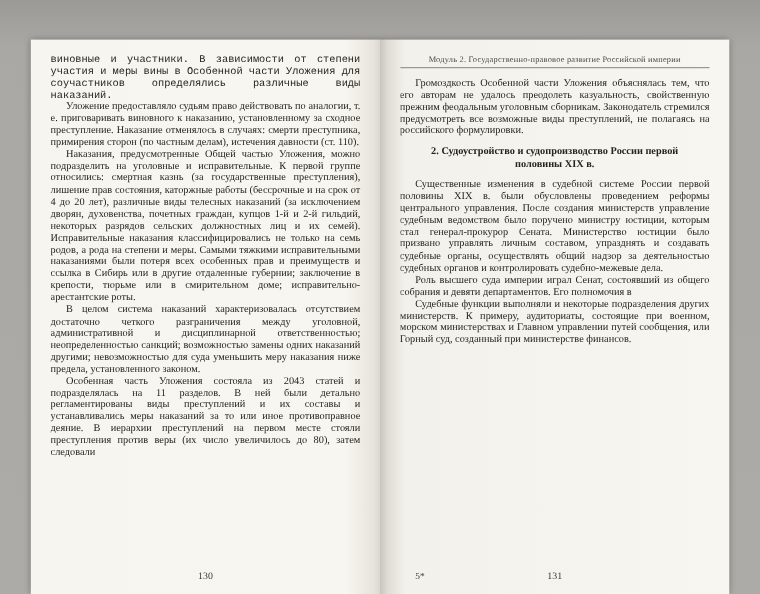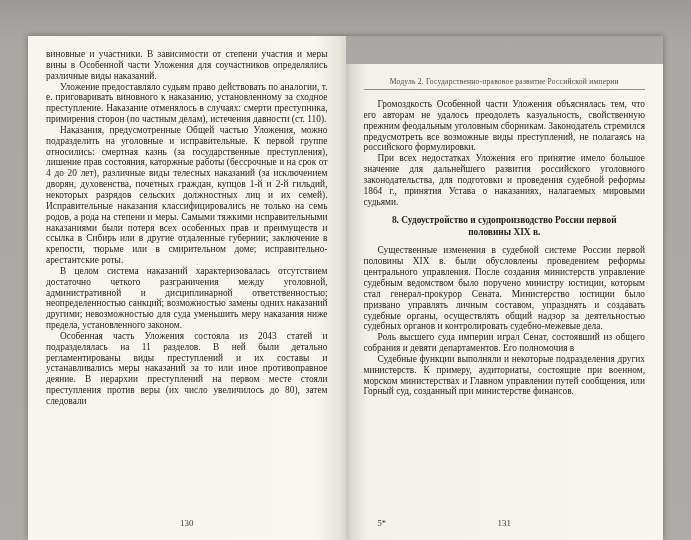--- a/index.html
+++ b/index.html
@@ -30,21 +30,20 @@
     width: 50%;
     box-sizing: border-box;
     padding: 13px 18px 0 18px;
     color: #25241f;
   }
   .page.left {
     background: linear-gradient(to right, #f6f5f0 0%, #f7f6f1 90%, #e6e4dc 98%, #d8d6cd 100%);
   }
   .page.right {
     background: linear-gradient(to right, #c9c7bf 0%, #dedcd4 2%, #f2f1ec 7%, #f7f6f1 100%);
-    margin-top: 28px;
   }
   .running-head {
     font-size: 7.6px;
     letter-spacing: 0.2px;
     color: #4a4944;
     text-align: center;
     padding: 0 6px 3px 6px;
     border-bottom: 1px solid #8f8e88;
     margin-bottom: 9px;
     white-space: nowrap;
@@ -56,20 +55,21 @@
     text-align: justify;
     height: 432px;
     overflow: hidden;
   }
   .body-text p {
     margin: 0;
     text-indent: 14px;
   }
   .body-text p.cont {
     text-indent: 0;
+    font-family: Liberation Mono, monospace;
   }
   .section-heading {
     font-weight: bold;
     text-align: center;
     text-indent: 0 !important;
     margin: 8px 22px 7px 22px !important;
     line-height: 11.5px;
   }
   .folio-row {
     position: absolute;
@@ -113,23 +113,22 @@
     <div class="folio-row">
       <span class="folio">130</span>
     </div>
   </div>
 
   <div class="page right">
     <div class="running-head">Модуль 2. Государственно-правовое развитие Российской империи</div>
 
     <div class="body-text">
       <p>Громоздкость Особенной части Уложения объяснялась тем, что его авторам не удалось преодолеть казуальность, свойственную прежним феодальным уголовным сборникам. Законодатель стремился предусмотреть все возможные виды преступлений, не полагаясь на российского формулировки.</p>
-      <p>При всех недостатках Уложения его принятие имело большое значение для дальнейшего развития российского уголовного законодательства, для подготовки и проведения судебной реформы 1864 г., принятия Устава о наказаниях, налагаемых мировыми судьями.</p>
 
-      <p class="section-heading">8. Судоустройство и судопроизводство России первой половины XIX в.</p>
+      <p class="section-heading">2. Судоустройство и судопроизводство России первой половины XIX в.</p>
 
       <p>Существенные изменения в судебной системе России первой половины XIX в. были обусловлены проведением реформы центрального управления. После создания министерств управление судебным ведомством было поручено министру юстиции, которым стал генерал-прокурор Сената. Министерство юстиции было призвано управлять личным составом, упразднять и создавать судебные органы, осуществлять общий надзор за деятельностью судебных органов и контролировать судебно-межевые дела.</p>
       <p>Роль высшего суда империи играл Сенат, состоявший из общего собрания и девяти департаментов. Его полномочия в</p>
       <p>Судебные функции выполняли и некоторые подразделения других министерств. К примеру, аудиториаты, состоящие при военном, морском министерствах и Главном управлении путей сообщения, или Горный суд, созданный при министерстве финансов.</p>
     </div>
 
     <div class="folio-row">
       <span class="sig-mark">5*</span>
       <span class="folio">131</span>
     </div>

